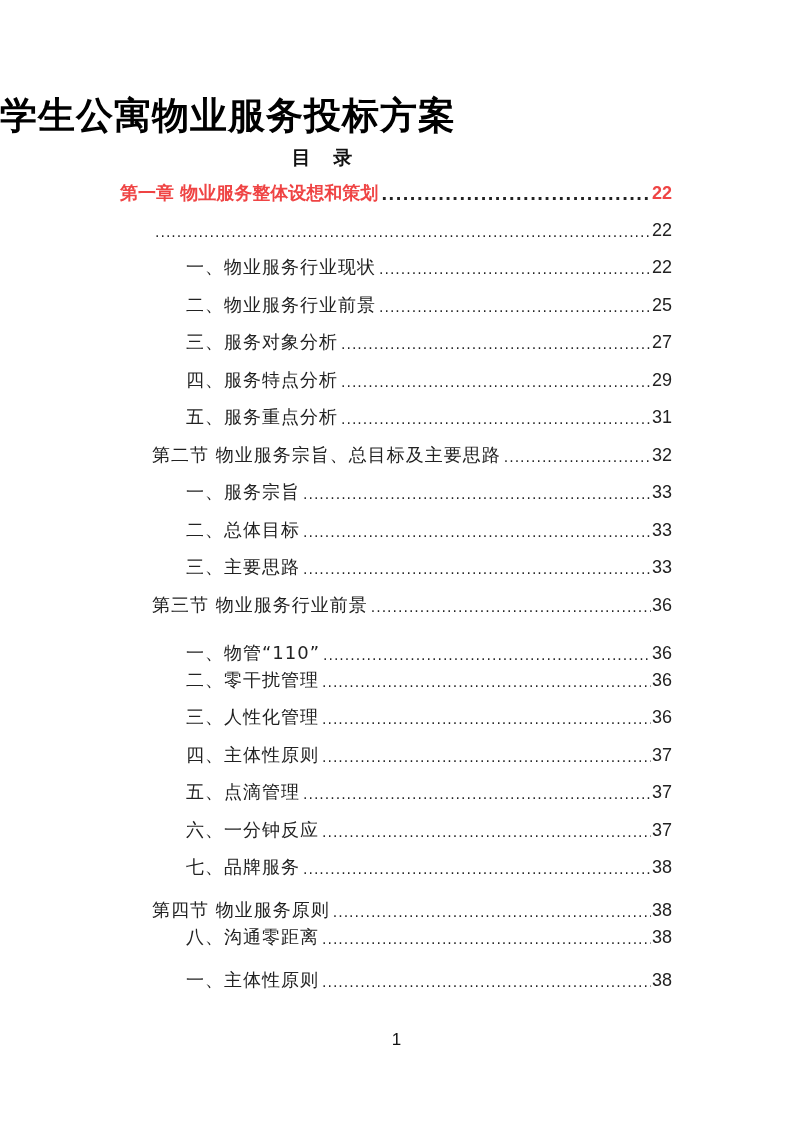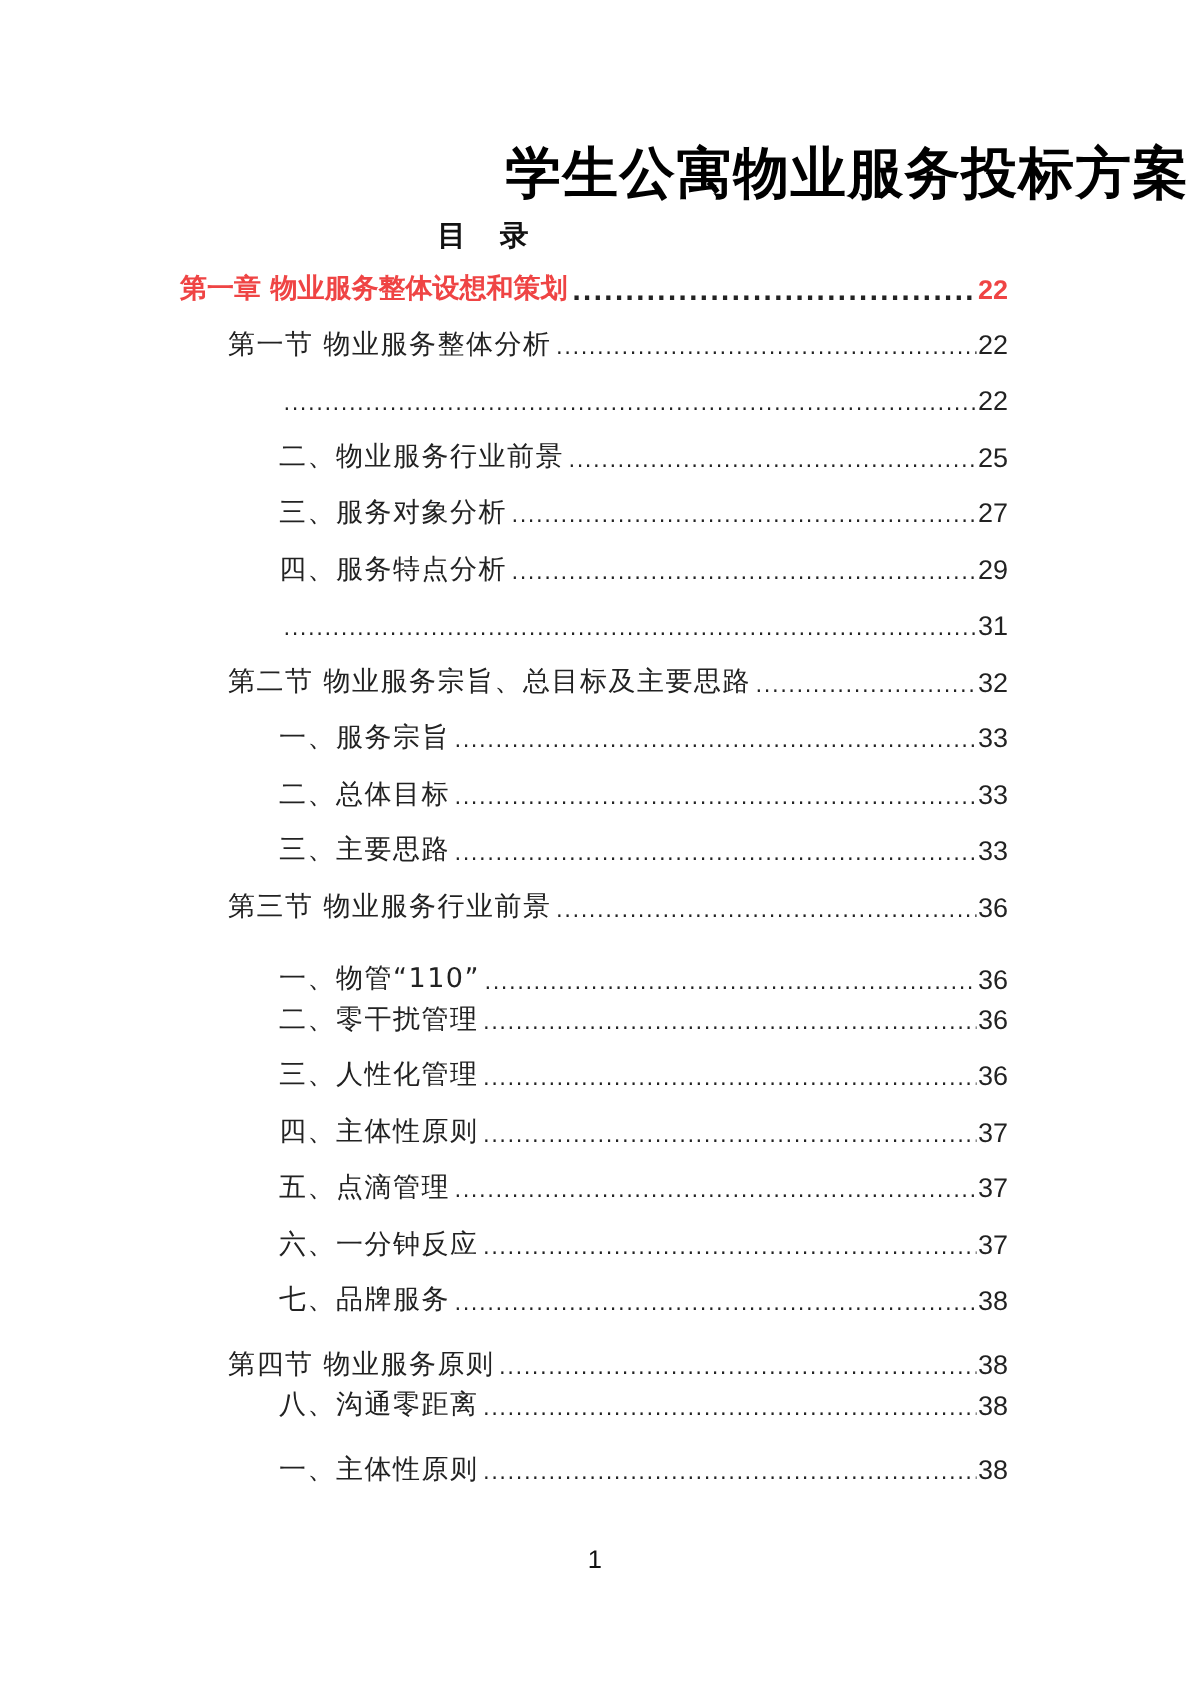--- a/index.html
+++ b/index.html
@@ -13,21 +13,21 @@
     position: relative;
     overflow: hidden;
     font-family: "DejaVu Sans", "Liberation Sans", sans-serif;
     color: #111111;
   }
   .doc-title {
     position: absolute;
     top: 92px;
     left: 0;
     width: 793px;
-    text-align: right;
+    text-align: left;
     font-size: 37px;
     font-weight: bold;
     letter-spacing: 1px;
     line-height: 48px;
     color: #000;
   }
   .toc-heading {
     position: absolute;
     top: 144px;
     left: 0;
@@ -102,44 +102,45 @@
   <div class="doc-title">学生公寓物业服务投标方案</div>
   <div class="toc-heading">目 录</div>
 
   <div class="toc">
     <div class="toc-row level-1" style="top:0px">
       <span class="toc-label">第一章  物业服务整体设想和策划</span>
       <span class="toc-leader"></span>
       <span class="toc-page">22</span>
     </div>
     <div class="toc-row level-2" style="top:37px">
-      <span class="toc-label">第一节  物业服务整体分析</span>
       <span class="toc-leader"></span>
       <span class="toc-page">22</span>
     </div>
     <div class="toc-row level-3" style="top:74px">
+      <span class="toc-label">一、物业服务行业现状</span>
       <span class="toc-leader"></span>
       <span class="toc-page">22</span>
     </div>
     <div class="toc-row level-3" style="top:112px">
       <span class="toc-label">二、物业服务行业前景</span>
       <span class="toc-leader"></span>
       <span class="toc-page">25</span>
     </div>
     <div class="toc-row level-3" style="top:149px">
       <span class="toc-label">三、服务对象分析</span>
       <span class="toc-leader"></span>
       <span class="toc-page">27</span>
     </div>
     <div class="toc-row level-3" style="top:187px">
       <span class="toc-label">四、服务特点分析</span>
       <span class="toc-leader"></span>
       <span class="toc-page">29</span>
     </div>
     <div class="toc-row level-3" style="top:224px">
+      <span class="toc-label">五、服务重点分析</span>
       <span class="toc-leader"></span>
       <span class="toc-page">31</span>
     </div>
     <div class="toc-row level-2" style="top:262px">
       <span class="toc-label">第二节  物业服务宗旨、总目标及主要思路</span>
       <span class="toc-leader"></span>
       <span class="toc-page">32</span>
     </div>
     <div class="toc-row level-3" style="top:299px">
       <span class="toc-label">一、服务宗旨</span>

